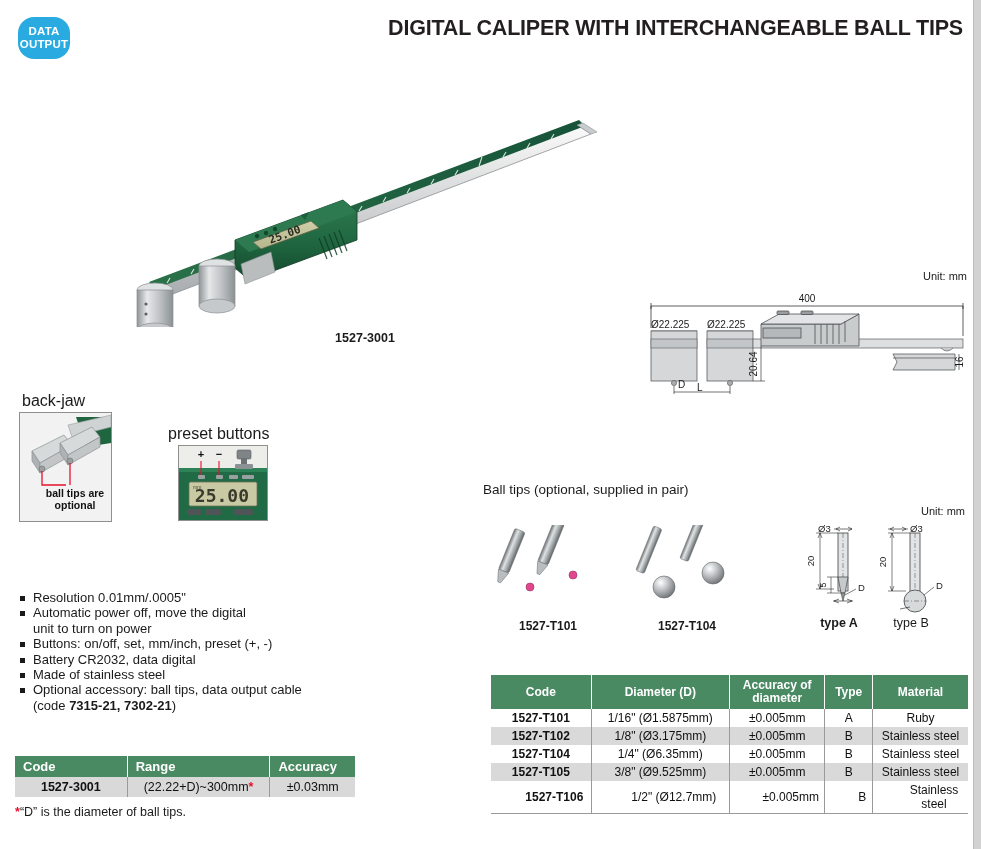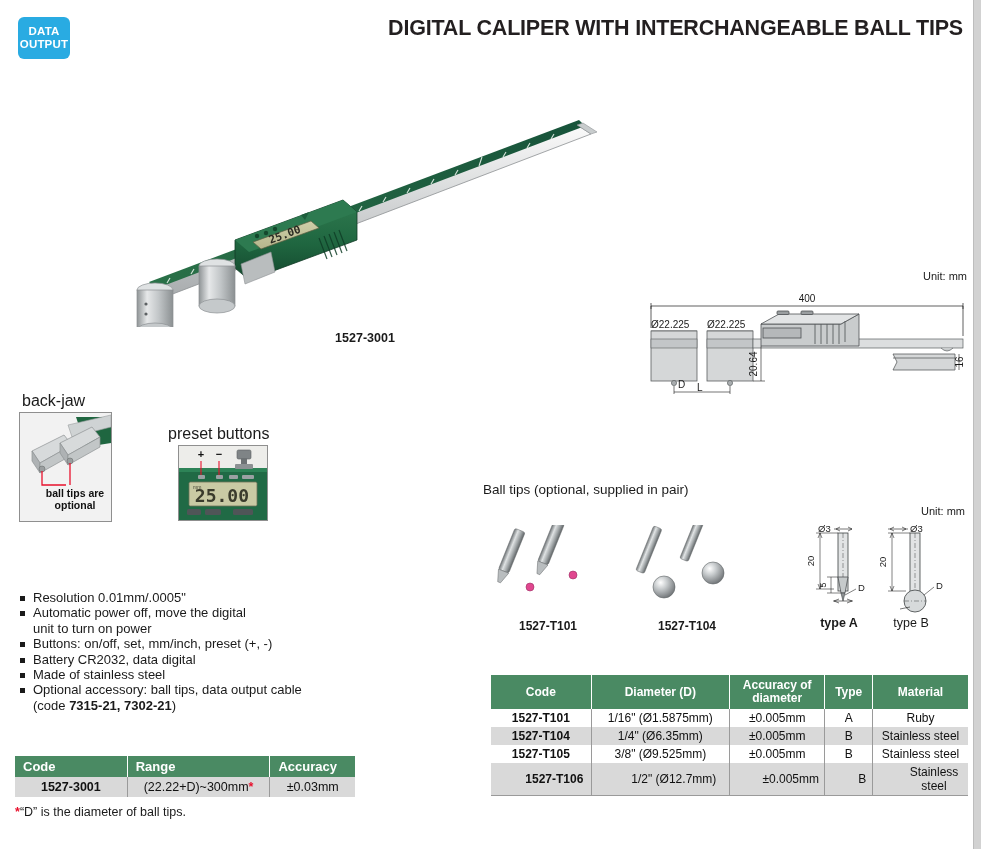--- a/index.html
+++ b/index.html
@@ -21,21 +21,21 @@
     width: 8px; height: 849px;
     background: #d2d2d2;
     border-left: 1px solid #bdbdbd;
   }
 
   
   .badge {
     position: absolute; left: 18px; top: 17px;
     width: 52px; height: 42px;
     background: #29abe2;
-    border-radius: 6px;
+    border-radius: 16px;
     color: #ffffff;
     font-size: 11.5px; font-weight: bold;
     line-height: 13px;
     display: flex; flex-direction: column;
     align-items: center; justify-content: center;
     letter-spacing: .2px;
   }
   .page-title {
     position: absolute; right: 18px; top: 16px;
     font-size: 21.5px; font-weight: bold;
@@ -601,20 +601,27 @@
     </thead>
     <tbody>
       <tr>
         <td class="code">1527-T101</td>
         <td>1/16" (Ø1.5875mm)</td>
         <td>±0.005mm</td>
         <td>A</td>
         <td>Ruby</td>
       </tr>
       <tr>
+        <td class="code">1527-T102</td>
+        <td>1/8" (Ø3.175mm)</td>
+        <td>±0.005mm</td>
+        <td>B</td>
+        <td>Stainless steel</td>
+      </tr>
+      <tr>
         <td class="code">1527-T104</td>
         <td>1/4" (Ø6.35mm)</td>
         <td>±0.005mm</td>
         <td>B</td>
         <td>Stainless steel</td>
       </tr>
       <tr>
         <td class="code">1527-T105</td>
         <td>3/8" (Ø9.525mm)</td>
         <td>±0.005mm</td>

